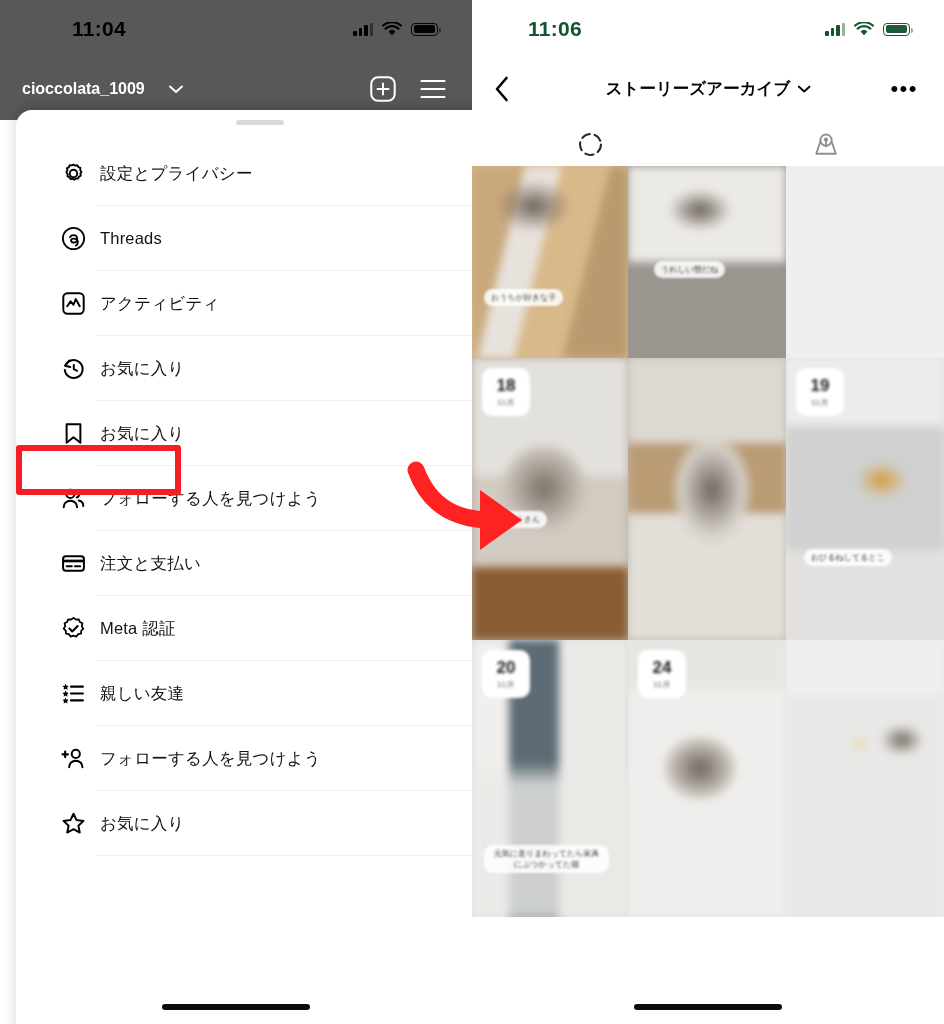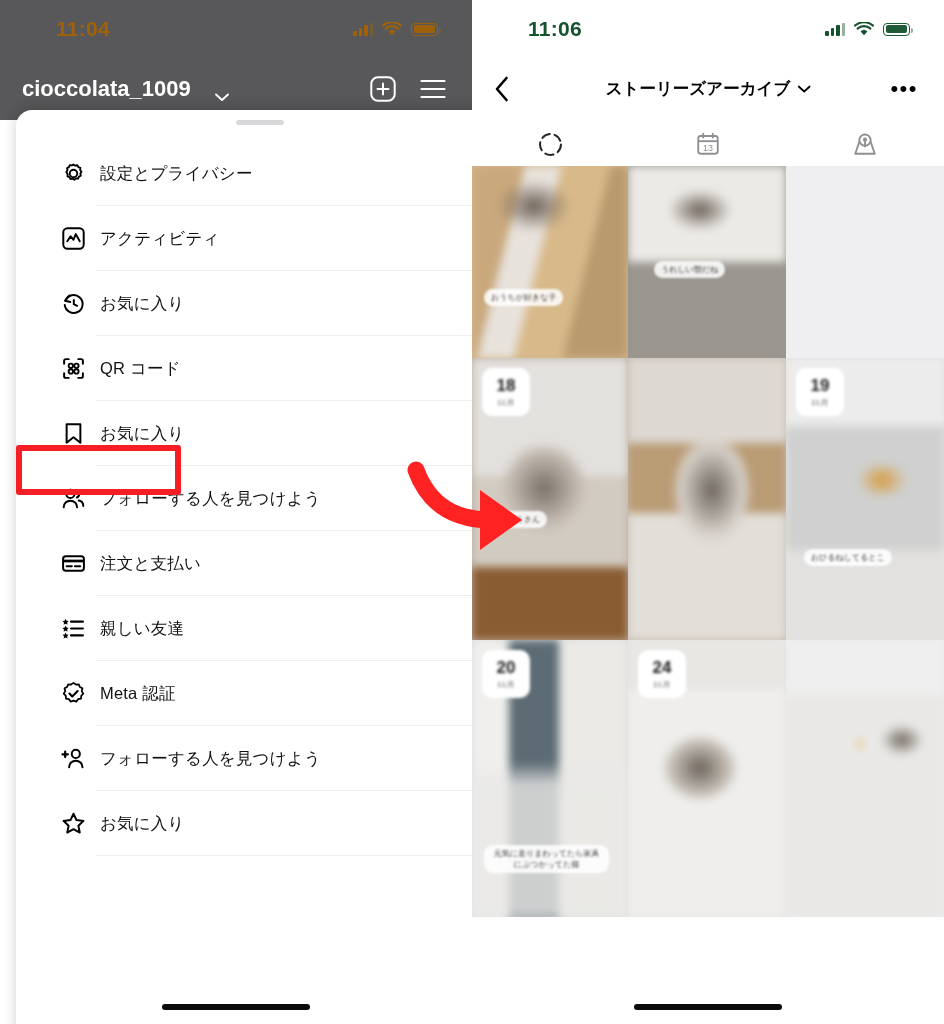--- a/index.html
+++ b/index.html
@@ -19,42 +19,42 @@
   }
   .statusbar{
     position:absolute; left:0; top:0; width:472px; height:58px;
     display:flex; align-items:center; justify-content:space-between;
     padding:0 34px 0 56px;
   }
   .statusbar .clock{
     font-size:21px; font-weight:bold; letter-spacing:.3px;
   }
   .sb-right{ display:flex; align-items:center; gap:9px; }
-  .sb-dark .clock,.sb-dark .sb-right{ color:#a16207; }
+  .sb-dark .clock,.sb-dark .sb-right{ color:#000000;margin-left:16px; }
   .sb-light .clock,.sb-light .sb-right{ color:#14532d; }
 
   .bars{ display:flex; align-items:flex-end; gap:2px; height:13px; }
   .bars i{ display:block; width:3.5px; background:currentColor; border-radius:1px; }
   .bars i:nth-child(1){ height:5px; }
   .bars i:nth-child(2){ height:8px; }
   .bars i:nth-child(3){ height:11px; }
   .bars i:nth-child(4){ height:13px; opacity:.45; }
 
   .batt{ width:27px; height:13px; border:1.6px solid currentColor; border-radius:4px;
     position:relative; opacity:.95; padding:1.6px; }
   .batt::after{ content:""; position:absolute; right:-4px; top:4px; width:2px; height:5px;
     background:currentColor; border-radius:0 2px 2px 0; opacity:.5; }
   .batt span{ display:block; height:100%; background:currentColor; border-radius:2px; }
 
   .profile-header{
     position:absolute; left:0; top:58px; width:472px; height:62px;
     display:flex; align-items:center; justify-content:space-between;
     padding:0 26px 0 22px; color:#ffffff;
   }
-  .profile-name{ font-size:22px; font-weight:bold; display:flex; align-items:flex-end; gap:24px; }
+  .profile-name{ font-size:16px; font-weight:bold; display:flex; align-items:center; gap:24px; }
   .header-actions{ display:flex; align-items:center; gap:24px; }
 
   .sheet{
     position:absolute; left:16px; top:110px; width:472px; height:960px;
     background:#ffffff; border-radius:16px 16px 0 0;
     box-shadow:0 -2px 14px rgba(0,0,0,.18);
     padding-left:16px;
   }
   .grabber{
     width:48px; height:5px; border-radius:3px; background:#d8d8da;
@@ -195,20 +195,29 @@
         <div class="menu-row">
           <span class="m-icon">
             <svg width="25" height="25" viewBox="0 0 24 24">
               <path d="M12 2.4 l1.7 1.1 2-.4 1 1.8 1.9.8-.2 2 1.3 1.6-1.1 1.7.4 2-1.8 1-.8 1.9-2-.2-1.6 1.3-1.7-1.1-2 .4-1-1.8-1.9-.8.2-2L5.1 9.6 6.2 7.9l-.4-2 1.8-1 .8-1.9 2 .2z" stroke="currentColor" stroke-width="1.8" fill="none" stroke-linejoin="round" transform="translate(0,1)"></path>
               <circle cx="12" cy="12" r="3.6" stroke="currentColor" stroke-width="1.8" fill="none"></circle>
             </svg>
           </span>
           <span class="m-label">設定とプライバシー</span>
         </div>
 
+        <div class="menu-row">
+          <span class="m-icon">
+            <svg width="25" height="25" viewBox="0 0 24 24">
+              <circle cx="12" cy="12" r="10.2" stroke="currentColor" stroke-width="1.7" fill="none"></circle>
+              <path d="M15.6 12.5 c0-2.4-1.7-3.7-3.6-3.7 -1.6 0-2.9.8-3.3 2.1 M15.6 12.5 c0 2.1-1.4 3.4-3.3 3.4 -1.5 0-2.6-.8-2.6-1.9 0-1.1 1-1.8 2.5-1.8 2.4 0 4 1.2 4 3.5 0 1.3-.7 2.5-1.9 3.2" stroke="currentColor" stroke-width="1.7" fill="none" stroke-linecap="round"></path>
+            </svg>
+          </span>
+          <span class="m-label">Threads</span>
+        </div>
 
         <div class="menu-row">
           <span class="m-icon">
             <svg width="25" height="25" viewBox="0 0 24 24">
               <rect x="2.2" y="2.2" width="19.6" height="19.6" rx="4" stroke="currentColor" stroke-width="1.9" fill="none"></rect>
               <path d="M6 14.6 l3.2-4.6 2.8 3.2 2.2-5.4 3.8 6.8" stroke="currentColor" stroke-width="1.9" fill="none" stroke-linecap="round" stroke-linejoin="round"></path>
             </svg>
           </span>
           <span class="m-label">アクティビティ</span>
         </div>
@@ -217,32 +226,20 @@
           <span class="m-icon">
             <svg width="25" height="25" viewBox="0 0 24 24">
               <path d="M4.2 9.2 A8.6 8.6 0 1 1 3.6 13.4" stroke="currentColor" stroke-width="1.9" fill="none" stroke-linecap="round"></path>
               <path d="M7.9 4.4 L4.0 9.3 L8.9 10.5" stroke="currentColor" stroke-width="1.9" fill="none" stroke-linecap="round" stroke-linejoin="round"></path>
               <path d="M12.3 8.6 V12.6 L15.4 14.2" stroke="currentColor" stroke-width="1.9" fill="none" stroke-linecap="round"></path>
             </svg>
           </span>
           <span class="m-label">お気に入り</span>
         </div>
 
-        <div class="menu-row">
-          <span class="m-icon">
-            <svg width="25" height="25" viewBox="0 0 24 24">
-              <path d="M3 7.4 V4.6 a1.6 1.6 0 0 1 1.6-1.6 H7.4 M16.6 3 h2.8 A1.6 1.6 0 0 1 21 4.6 V7.4 M21 16.6 v2.8 a1.6 1.6 0 0 1-1.6 1.6 H16.6 M7.4 21 H4.6 A1.6 1.6 0 0 1 3 19.4 V16.6" stroke="currentColor" stroke-width="1.9" fill="none" stroke-linecap="round"></path>
-              <circle cx="9.4" cy="9.4" r="2.1" stroke="currentColor" stroke-width="1.8" fill="none"></circle>
-              <circle cx="14.8" cy="9.4" r="2.1" stroke="currentColor" stroke-width="1.8" fill="none"></circle>
-              <circle cx="9.4" cy="14.8" r="2.1" stroke="currentColor" stroke-width="1.8" fill="none"></circle>
-              <circle cx="14.8" cy="14.8" r="2.1" stroke="currentColor" stroke-width="1.8" fill="none"></circle>
-            </svg>
-          </span>
-          <span class="m-label">QR コード</span>
-        </div>
 
         <div class="menu-row">
           <span class="m-icon">
             <svg width="25" height="25" viewBox="0 0 24 24">
               <path d="M5.4 3.2 h13.2 v17.6 l-6.6-5.2 -6.6 5.2 Z" stroke="currentColor" stroke-width="1.9" fill="none" stroke-linejoin="round"></path>
             </svg>
           </span>
           <span class="m-label">お気に入り</span>
         </div>
 
@@ -259,42 +256,42 @@
 
         <div class="menu-row">
           <span class="m-icon">
             <svg width="25" height="25" viewBox="0 0 24 24">
               <rect x="2" y="5" width="20" height="14" rx="2.6" stroke="currentColor" stroke-width="1.9" fill="none"></rect>
               <path d="M2.4 9.6 H21.6" stroke="currentColor" stroke-width="2.6"></path>
               <path d="M5.4 14.6 H10.4 M13.4 14.6 H18.4" stroke="currentColor" stroke-width="1.9" stroke-linecap="round"></path>
             </svg>
           </span>
           <span class="m-label">注文と支払い</span>
+        </div>
+
+        <div class="menu-row">
+          <span class="m-icon">
+            <svg width="25" height="25" viewBox="0 0 24 24">
+              <path d="M12 1.8 l2.3 1.6 2.8-.2 1 2.6 2.5 1.2-.7 2.7 1.5 2.4 -1.9 2 -.3 2.8 -2.8.6 -1.7 2.3 -2.7-1 -2.7 1 -1.7-2.3 -2.8-.6 -.3-2.8 -1.9-2 1.5-2.4 -.7-2.7 2.5-1.2 1-2.6 2.8.2z" stroke="currentColor" stroke-width="1.7" fill="none" stroke-linejoin="round"></path>
+              <path d="M8.1 12.1 l2.7 2.7 5.2-5.2" stroke="currentColor" stroke-width="2" fill="none" stroke-linecap="round" stroke-linejoin="round"></path>
+            </svg>
+          </span>
+          <span class="m-label">Meta 認証</span>
         </div>
 
         <div class="menu-row">
           <span class="m-icon">
             <svg width="25" height="25" viewBox="0 0 24 24">
               <path d="M9.6 5.4 H21 M9.6 12 H21 M9.6 18.6 H21" stroke="currentColor" stroke-width="2.1" stroke-linecap="round"></path>
               <path d="M4.4 2.6 l.9 1.9 2.1.3 -1.5 1.5.35 2.1 -1.85-1 -1.85 1 .35-2.1 -1.5-1.5 2.1-.3z" fill="currentColor"></path>
               <path d="M4.4 9.2 l.9 1.9 2.1.3 -1.5 1.5.35 2.1 -1.85-1 -1.85 1 .35-2.1 -1.5-1.5 2.1-.3z" fill="currentColor"></path>
               <path d="M4.4 15.8 l.9 1.9 2.1.3 -1.5 1.5.35 2.1 -1.85-1 -1.85 1 .35-2.1 -1.5-1.5 2.1-.3z" fill="currentColor"></path>
             </svg>
           </span>
           <span class="m-label">親しい友達</span>
-        </div>
-
-        <div class="menu-row">
-          <span class="m-icon">
-            <svg width="25" height="25" viewBox="0 0 24 24">
-              <path d="M12 1.8 l2.3 1.6 2.8-.2 1 2.6 2.5 1.2-.7 2.7 1.5 2.4 -1.9 2 -.3 2.8 -2.8.6 -1.7 2.3 -2.7-1 -2.7 1 -1.7-2.3 -2.8-.6 -.3-2.8 -1.9-2 1.5-2.4 -.7-2.7 2.5-1.2 1-2.6 2.8.2z" stroke="currentColor" stroke-width="1.7" fill="none" stroke-linejoin="round"></path>
-              <path d="M8.1 12.1 l2.7 2.7 5.2-5.2" stroke="currentColor" stroke-width="2" fill="none" stroke-linecap="round" stroke-linejoin="round"></path>
-            </svg>
-          </span>
-          <span class="m-label">Meta 認証</span>
         </div>
 
         <div class="menu-row">
           <span class="m-icon">
             <svg width="25" height="25" viewBox="0 0 24 24">
               <circle cx="14.2" cy="7.6" r="3.9" stroke="currentColor" stroke-width="1.9" fill="none"></circle>
               <path d="M7.8 20.4 c0-3.8 2.9-6.3 6.4-6.3 3.5 0 6.4 2.5 6.4 6.3" stroke="currentColor" stroke-width="1.9" fill="none" stroke-linecap="round"></path>
               <path d="M4 5.4 V10.6 M1.4 8 H6.6" stroke="currentColor" stroke-width="2.1" stroke-linecap="round"></path>
             </svg>
           </span>
@@ -354,28 +351,20 @@
     </div>
 
     <div class="tabbar">
       <div class="tab">
         <svg width="27" height="27" viewBox="0 0 24 24">
           <circle cx="12" cy="12" r="9.3" stroke="#262626" stroke-width="1.8" fill="none" stroke-linecap="round" stroke-dasharray="7.5 4.3"></circle>
         </svg>
       </div>
       <div class="tab">
         <svg width="26" height="26" viewBox="0 0 24 24">
-          <rect x="3" y="4.6" width="18" height="16.4" rx="2.2" stroke="#8e8e93" stroke-width="1.7" fill="none"></rect>
-          <path d="M3.2 9.4 H20.8" stroke="#8e8e93" stroke-width="1.7"></path>
-          <path d="M7.6 2.4 V6 M16.4 2.4 V6" stroke="#8e8e93" stroke-width="1.7" stroke-linecap="round"></path>
-          <text x="12" y="18.2" font-size="8.2" font-family="Liberation Sans, sans-serif" fill="#8e8e93" text-anchor="middle">13</text>
-        </svg>
-      </div>
-      <div class="tab">
-        <svg width="26" height="26" viewBox="0 0 24 24">
           <path d="M8.4 5.2 L3 21 H21 L15.6 5.2" stroke="#8e8e93" stroke-width="1.7" fill="none" stroke-linejoin="round"></path>
           <circle cx="12" cy="8.4" r="5.2" stroke="#8e8e93" stroke-width="1.7" fill="#fff"></circle>
           <circle cx="12" cy="8" r="1.9" fill="#8e8e93"></circle>
           <path d="M12 10 L12 14.2" stroke="#8e8e93" stroke-width="1.7" stroke-linecap="round"></path>
         </svg>
       </div>
     </div>
 
     <div class="grid">
 

